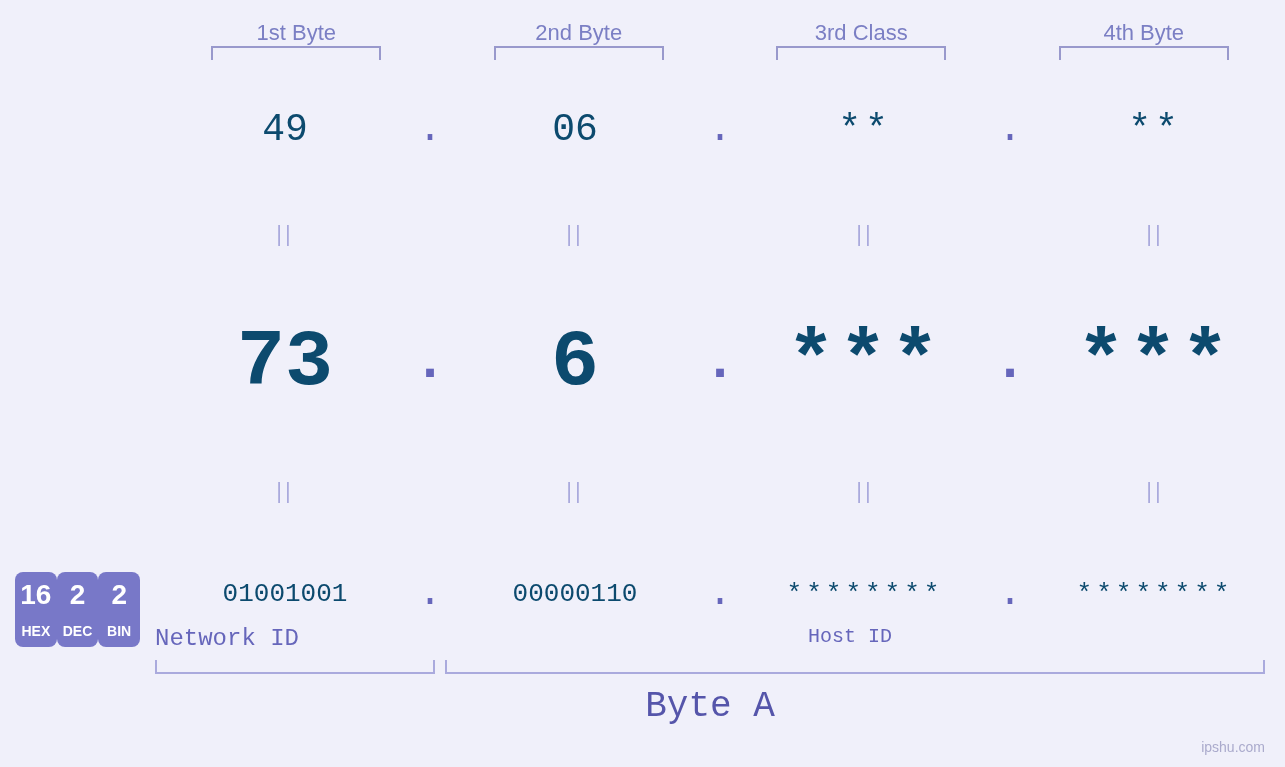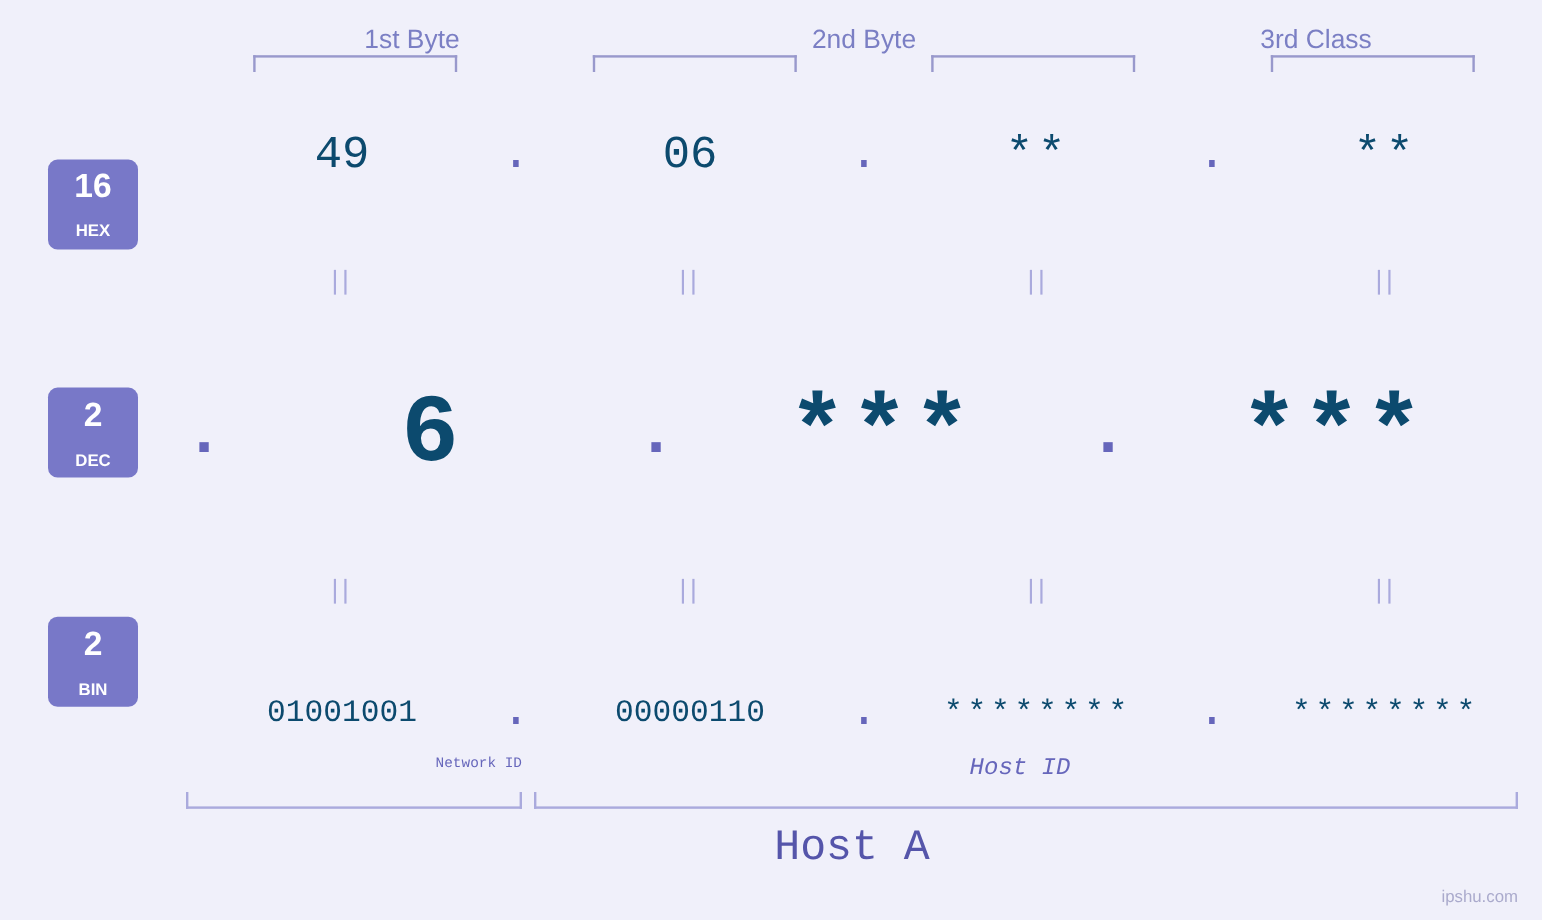--- a/index.html
+++ b/index.html
@@ -64,23 +64,23 @@
     .main-content {
       display: flex;
       width: 100%;
       flex: 1;
     }
 
     
     .left-labels {
       width: 155px;
       display: flex;
-      flex-direction: column;
+      flex-direction: row;
       justify-content: space-around;
-      align-items: center;
+      align-items: flex-end;
       padding: 0 15px;
       padding-bottom: 120px;
     }
 
     .base-badge {
       background-color: #7878c8;
       color: white;
       border-radius: 8px;
       width: 75px;
       height: 75px;
@@ -189,33 +189,32 @@
     }
 
     .label-row {
       display: flex;
       width: 100%;
       margin-bottom: 8px;
     }
 
     .network-label-area {
       width: 280px;
-      text-align: right;
+      text-align: left;
       color: #6666bb;
-      font-size: 12px;
+      font-size: 24px;
       font-family: 'Courier New', Courier, monospace;
     }
 
     .host-label-area {
       flex: 1;
       text-align: center;
       color: #6666bb;
       font-size: 20px;
       font-family: 'Courier New', Courier, monospace;
-      font-style: italic;
     }
 
     .bracket-bottom-row {
       display: flex;
       width: 100%;
       margin-bottom: 12px;
     }
 
     .bracket-bottom-network {
       width: 280px;
@@ -258,20 +257,21 @@
   </style>
 </head>
 <body>
 
 <div class="container">
 
   <div class="byte-headers">
     <div class="byte-header">1st Byte</div>
     <div class="byte-header">2nd Byte</div>
     <div class="byte-header">3rd Class</div>
+    <div class="byte-header">4th Byte</div>
   </div>
 
   <div class="bracket-row">
     <div class="bracket-cell">
         <div class="bracket"></div>
       </div>
     <div class="bracket-cell">
         <div class="bracket"></div>
       </div>
     <div class="bracket-cell">
@@ -337,20 +337,23 @@
         <div class="equals-cell">
             <span class="equals-sym">||</span>
           </div>
         <div class="sep-col"></div>
         <div class="equals-cell">
             <span class="equals-sym">||</span>
           </div>
       </div>
 
       <div class="data-row">
+        <div class="data-cell">
+          <span class="cell-value dec">73</span>
+        </div>
         <div class="sep-col">
             <span class="dot-sep dec">.</span>
           </div>
         <div class="data-cell">
           <span class="cell-value dec">6</span>
         </div>
         <div class="sep-col">
             <span class="dot-sep dec">.</span>
           </div>
         <div class="data-cell">
@@ -414,19 +417,19 @@
     <div class="label-row">
       <div class="network-label-area">Network ID</div>
       <div class="host-label-area">Host ID</div>
     </div>
 
     <div class="bracket-bottom-row">
       <div class="bracket-bottom-network"></div>
       <div class="bracket-bottom-host"></div>
     </div>
 
-    <div class="class-label">Host A</div>
+    <div class="class-label">Byte A</div>
 
   </div>
 
   <div class="watermark">ipshu.com</div>
 
 </div>
 
 </body></html>

